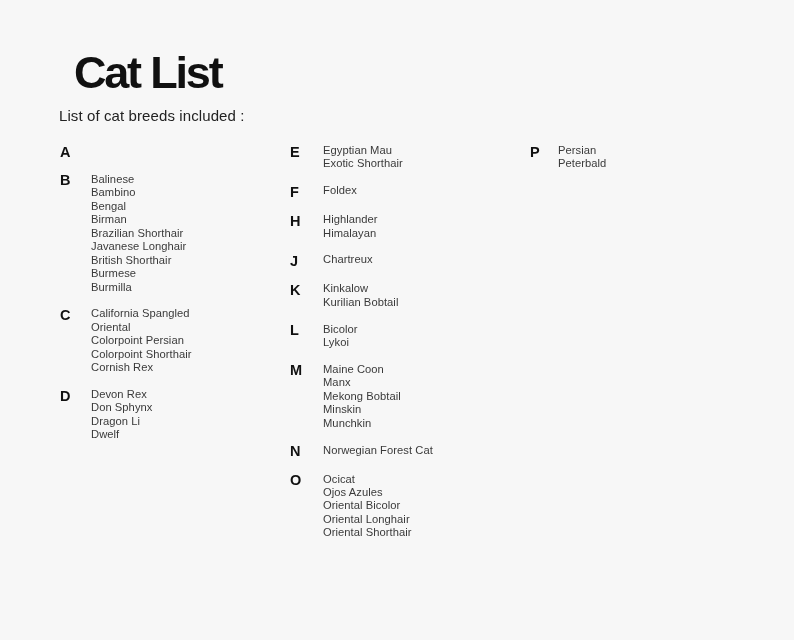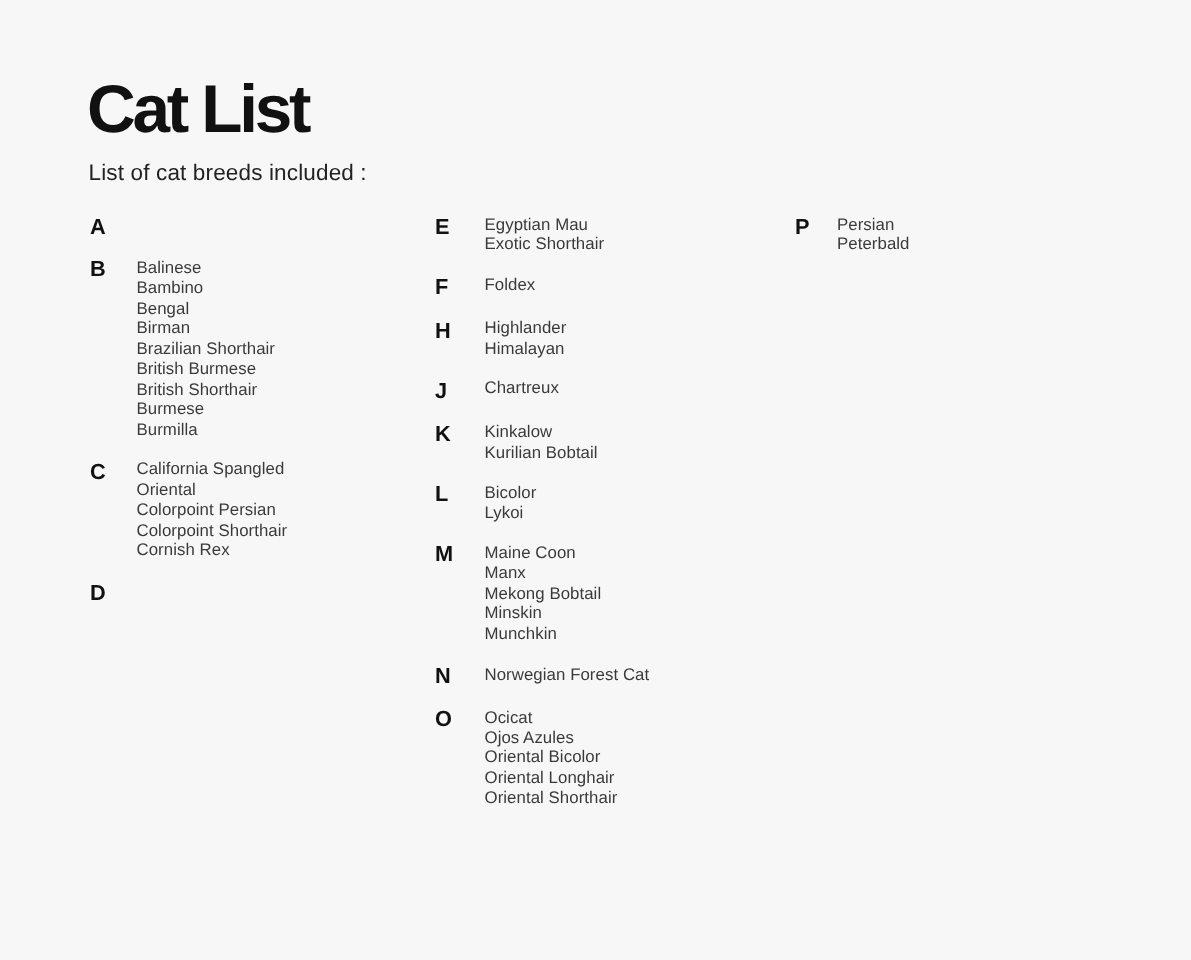--- a/index.html
+++ b/index.html
@@ -10,21 +10,21 @@
     body {
       width: 794px;
       height: 640px;
       position: relative;
       overflow: hidden;
       font-family: "Liberation Sans", sans-serif;
       color: #111;
     }
     .title {
       position: absolute;
-      left: 58px;
+      left: 74px;
       top: 46px;
       margin: 0;
       font-family: "Liberation Sans", sans-serif;
       font-weight: 700;
       font-size: 45px;
       letter-spacing: -2.2px;
       line-height: 54px;
       color: #111;
     }
     .subtitle {
@@ -85,38 +85,44 @@
       <div class="letter">A</div>
     </div>
     <div class="group">
       <div class="letter">B</div>
       <ul class="items">
         <li>Balinese</li>
         <li>Bambino</li>
         <li>Bengal</li>
         <li>Birman</li>
         <li>Brazilian Shorthair</li>
-        <li>British Burmese</li>
+        <li>Javanese Longhair</li>
         <li>British Shorthair</li>
         <li>Burmese</li>
         <li>Burmilla</li>
       </ul>
     </div>
     <div class="group">
       <div class="letter">C</div>
       <ul class="items">
         <li>California Spangled</li>
         <li>Oriental</li>
         <li>Colorpoint Persian</li>
         <li>Colorpoint Shorthair</li>
         <li>Cornish Rex</li>
       </ul>
     </div>
     <div class="group">
       <div class="letter">D</div>
+      <ul class="items">
+        <li>Devon Rex</li>
+        <li>Don Sphynx</li>
+        <li>Dragon Li</li>
+        <li>Dwelf</li>
+      </ul>
     </div>
   </div>
 <div class="column col-2">
     <div class="group">
       <div class="letter">E</div>
       <ul class="items">
         <li>Egyptian Mau</li>
         <li>Exotic Shorthair</li>
       </ul>
     </div>

